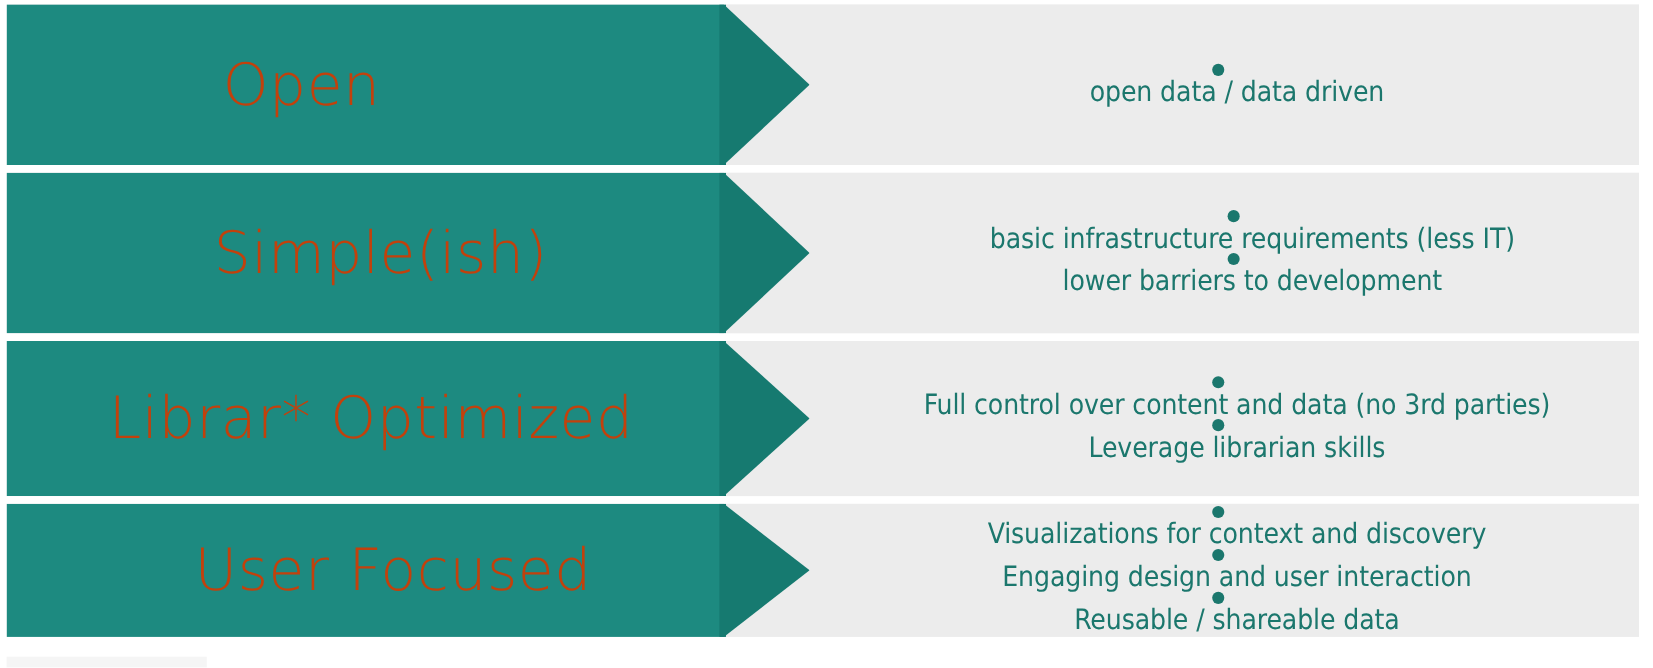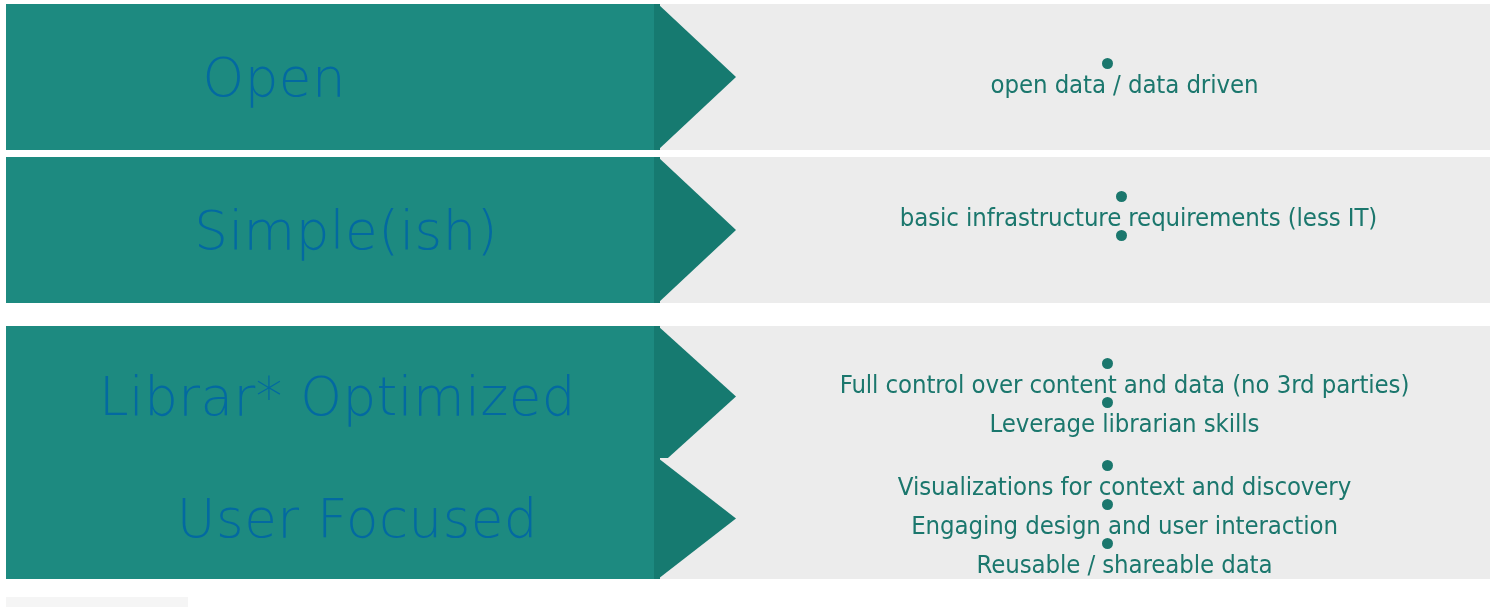--- a/index.html
+++ b/index.html
@@ -19,21 +19,21 @@
 
   
   .row {
     position: absolute;
     left: 6px;
     width: 1484px;
     height: 146px;
   }
   .row-1 { top: 4px;   height: 146px; }
   .row-2 { top: 157px; height: 146px; padding-left: 28px; }
-  .row-3 { top: 326px; height: 141px; }
+  .row-3 { top: 310px; height: 141px; }
   .row-4 { top: 458px; height: 121px; }
 
   
   .panel {
     position: absolute;
     left: 0;
     top: 0;
     width: 1484px;
     height: 100%;
     background: #ececec;
@@ -55,21 +55,21 @@
     position: absolute;
     left: 0;
     top: 0;
     width: 652px;
     height: 100%;
     display: flex;
     align-items: center;
     justify-content: flex-end;
     padding-right: 92px;
     box-sizing: border-box;
-    color: #0369a1;
+    color: #c2410c;
     font-family: "DejaVu Sans", sans-serif;
     font-weight: 100;
     font-size: 53px;
     letter-spacing: 0.5px;
     line-height: 1;
     white-space: nowrap;
     pointer-events: none;
   }
   .row-3 .arrow-label { padding-right: 82px; }
   .row-4 .arrow-label { padding-right: 120px; }
@@ -155,20 +155,21 @@
       </svg>
     </div>
     <div class="arrow-label">Simple(ish)</div>
     <div class="bullets">
       <div class="bullet-item">
         <span class="bullet-dot"></span>
         <span class="bullet-text">basic infrastructure requirements (less IT)</span>
       </div>
       <div class="bullet-item">
         <span class="bullet-dot"></span>
+        <span class="bullet-text">lower barriers to development</span>
       </div>
     </div>
   </div>
 
   <div class="row row-3">
     <div class="panel"></div>
     <div class="arrow">
       <svg viewBox="0 0 730 141" preserveAspectRatio="none" aria-hidden="true">
         <rect x="0" y="0" width="652" height="141" fill="#1d8a80"></rect>
         <path d="M652,0 L730,70.5 L652,141 Z" fill="#167a70"></path>

